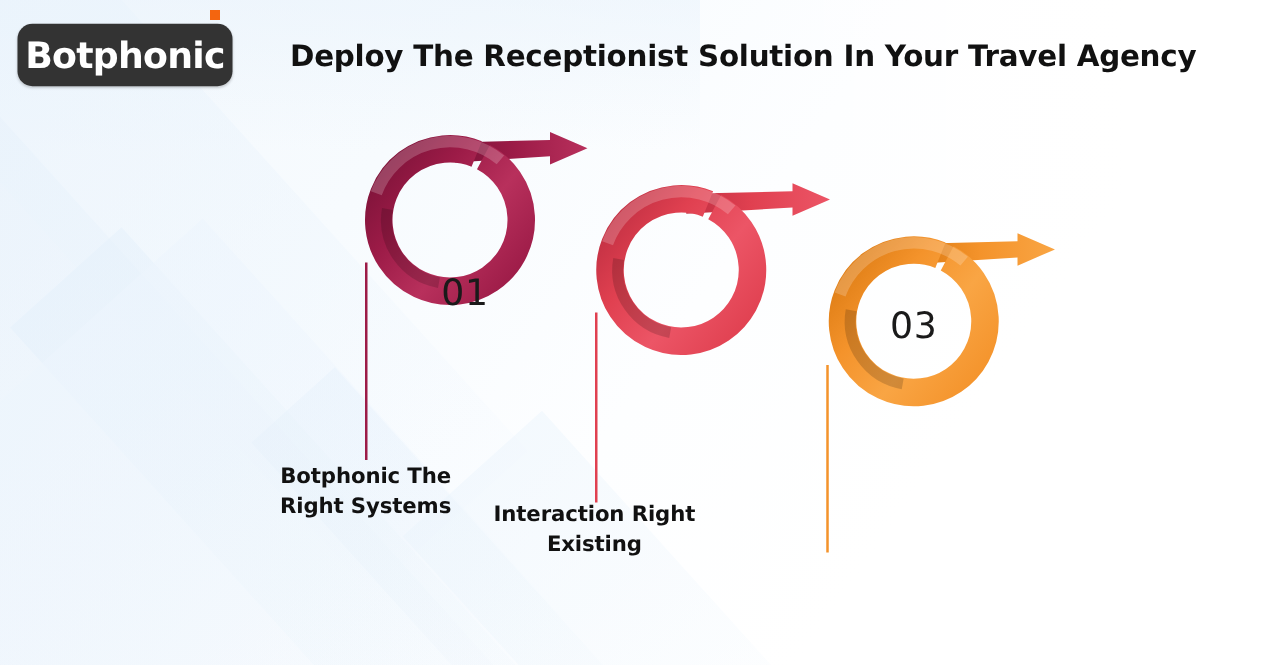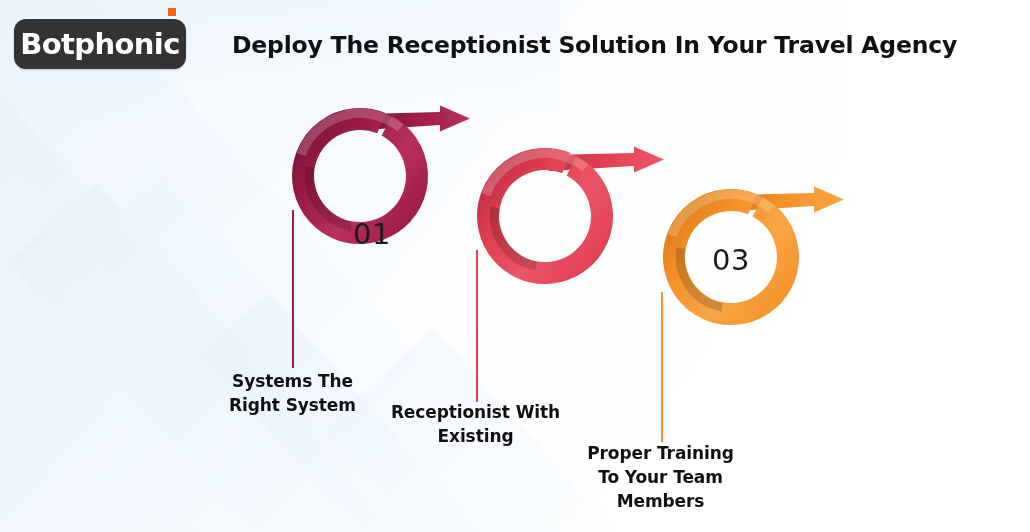--- a/index.html
+++ b/index.html
@@ -239,27 +239,22 @@
           <path d="M 106.75987907879578 31.67198720704117 A 57 57 0 1 1 101.35257582470697 29.15052028969312" fill="none" stroke="url(#grad2)" stroke-width="22" stroke-linecap="butt"></path>
           <path d="M 21.062478824307824 60.548496610614066 A 62.72 62.72 0 0 1 120.31563887953973 33.953692527577694" fill="none" stroke="rgba(255,255,255,0.20)" stroke-width="9.24"></path>
           <path d="M 71.17172664741327 132.06762616314066 A 50.84 50.84 0 0 1 29.93237383685934 73.17172664741325" fill="none" stroke="rgba(0,0,0,0.16)" stroke-width="8.8"></path>
         </svg>
         <div class="step-number" style="left: 34px; top: 68px; width: 92px;">03</div>
       </div>
     </div>
 
 <div class="connector" style="left: 292px; top: 210px; height: 158px; background: rgb(156, 27, 71);"></div>
     <div class="caption" style="left: 185px; top: 369px; width: 215px;">
-      <div>Systems The</div>
-      <div>Right System</div>
+      <div>Botphonic The</div>
+      <div>Right Systems</div>
     </div>
     <div class="connector" style="left: 476px; top: 250px; height: 152px; background: rgb(224, 64, 80);"></div>
     <div class="caption" style="left: 368px; top: 400px; width: 215px;">
-      <div>Receptionist With</div>
+      <div>Interaction Right</div>
       <div>Existing</div>
     </div>
     <div class="connector" style="left: 661px; top: 292px; height: 150px; background: rgb(244, 147, 43);"></div>
-    <div class="caption" style="left: 553px; top: 441px; width: 215px;">
-      <div>Proper Training</div>
-      <div>To Your Team</div>
-      <div>Members</div>
-    </div>
   </div>
 
 </body></html>

